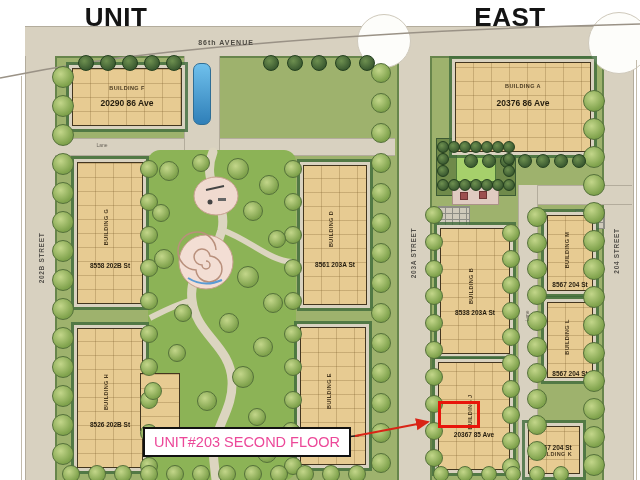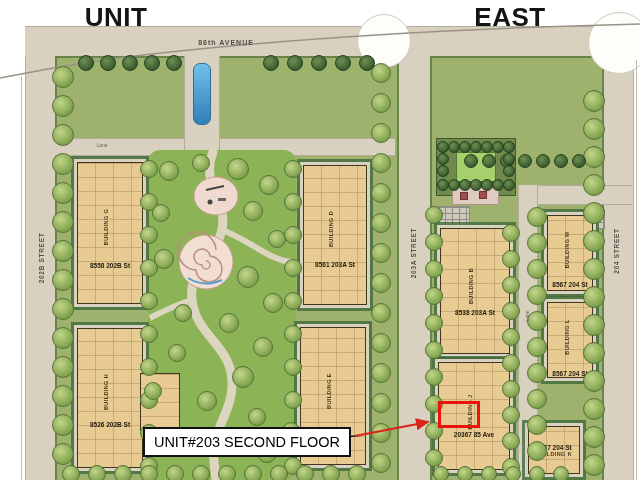--- a/index.html
+++ b/index.html
@@ -49,21 +49,21 @@
     white-space:nowrap;z-index:7;transform:translate(-50%,-50%) rotate(-90deg);}
   .avelabel{position:absolute;font-size:7px;font-weight:bold;color:#4d4a42;letter-spacing:1px;
     white-space:nowrap;z-index:7;transform:translate(-50%,-50%);}
   .lanelabel{position:absolute;font-size:5px;color:#6b665c;white-space:nowrap;z-index:7;
     transform:translate(-50%,-50%);}
   .lanelabel.vert{transform:translate(-50%,-50%) rotate(-90deg);}
   
   .red-rect{position:absolute;border:3px solid #e8150b;background:transparent;z-index:8;}
   .note-box{position:absolute;left:143px;top:427px;width:204px;height:26px;background:#ffffff;
     border:2px solid #111;z-index:10;display:flex;align-items:center;justify-content:center;
-    font-size:14.5px;color:#000000;white-space:nowrap;}
+    font-size:14.5px;color:#ec4899;white-space:nowrap;}
   svg.layer{position:absolute;left:0;top:0;z-index:3;pointer-events:none;}
   svg.layer.top{z-index:9;}
 </style>
 </head>
 <body>
 
 <div id="canvas">
 
   <div class="band hz" style="left:25px;top:26px;width:615px;height:30px;"></div>
   <div class="band v" style="left:25px;top:56px;width:30px;height:424px;"></div>
@@ -125,20 +125,28 @@
         <path d="M0,0 L7,3 L0,6 Z" fill="#d92416"></path>
       </marker>
     </defs>
     <line x1="346" y1="437" x2="359" y2="435.5" stroke="#1a1a1a" stroke-width="1.5"></line>
     <line x1="355" y1="436" x2="428" y2="422" stroke="#d92416" stroke-width="2" marker-end="url(#ah)"></line>
   </svg>
   <div class="note-box">
     <span>UNIT#203 SECOND FLOOR</span>
   </div>
 
+<div class="building" style="left: 72px; top: 68px; width: 108px; height: 56px;">
+      <span class="bname" style="left: 50%; top: 34%; transform: translate(-50%, -50%);">BUILDING F</span>
+      <span class="addr big" style="left: 50%; top: 60%;">20290 86 Ave</span>
+    </div>
+    <div class="building" style="left: 455px; top: 62px; width: 134px; height: 88px;">
+      <span class="bname" style="left: 50%; top: 26%; transform: translate(-50%, -50%);">BUILDING A</span>
+      <span class="addr big" style="left: 50%; top: 46%;">20376 86 Ave</span>
+    </div>
     <div class="building" style="left: 77px; top: 162px; width: 64px; height: 140px;">
       <span class="bname vert" style="left: 44%; top: 46%;">BUILDING G</span>
       <span class="addr" style="left: 50%; top: 73%;">8558 202B St</span>
     </div>
     <div class="building" style="left: 303px; top: 165px; width: 62px; height: 138px;">
       <span class="bname vert" style="left: 44%; top: 46%;">BUILDING D</span>
       <span class="addr" style="left: 50%; top: 71%;">8561 203A St</span>
     </div>
     <div class="building" style="left: 440px; top: 228px; width: 68px; height: 124px;">
       <span class="bname vert" style="left: 44%; top: 46%;">BUILDING B</span>

